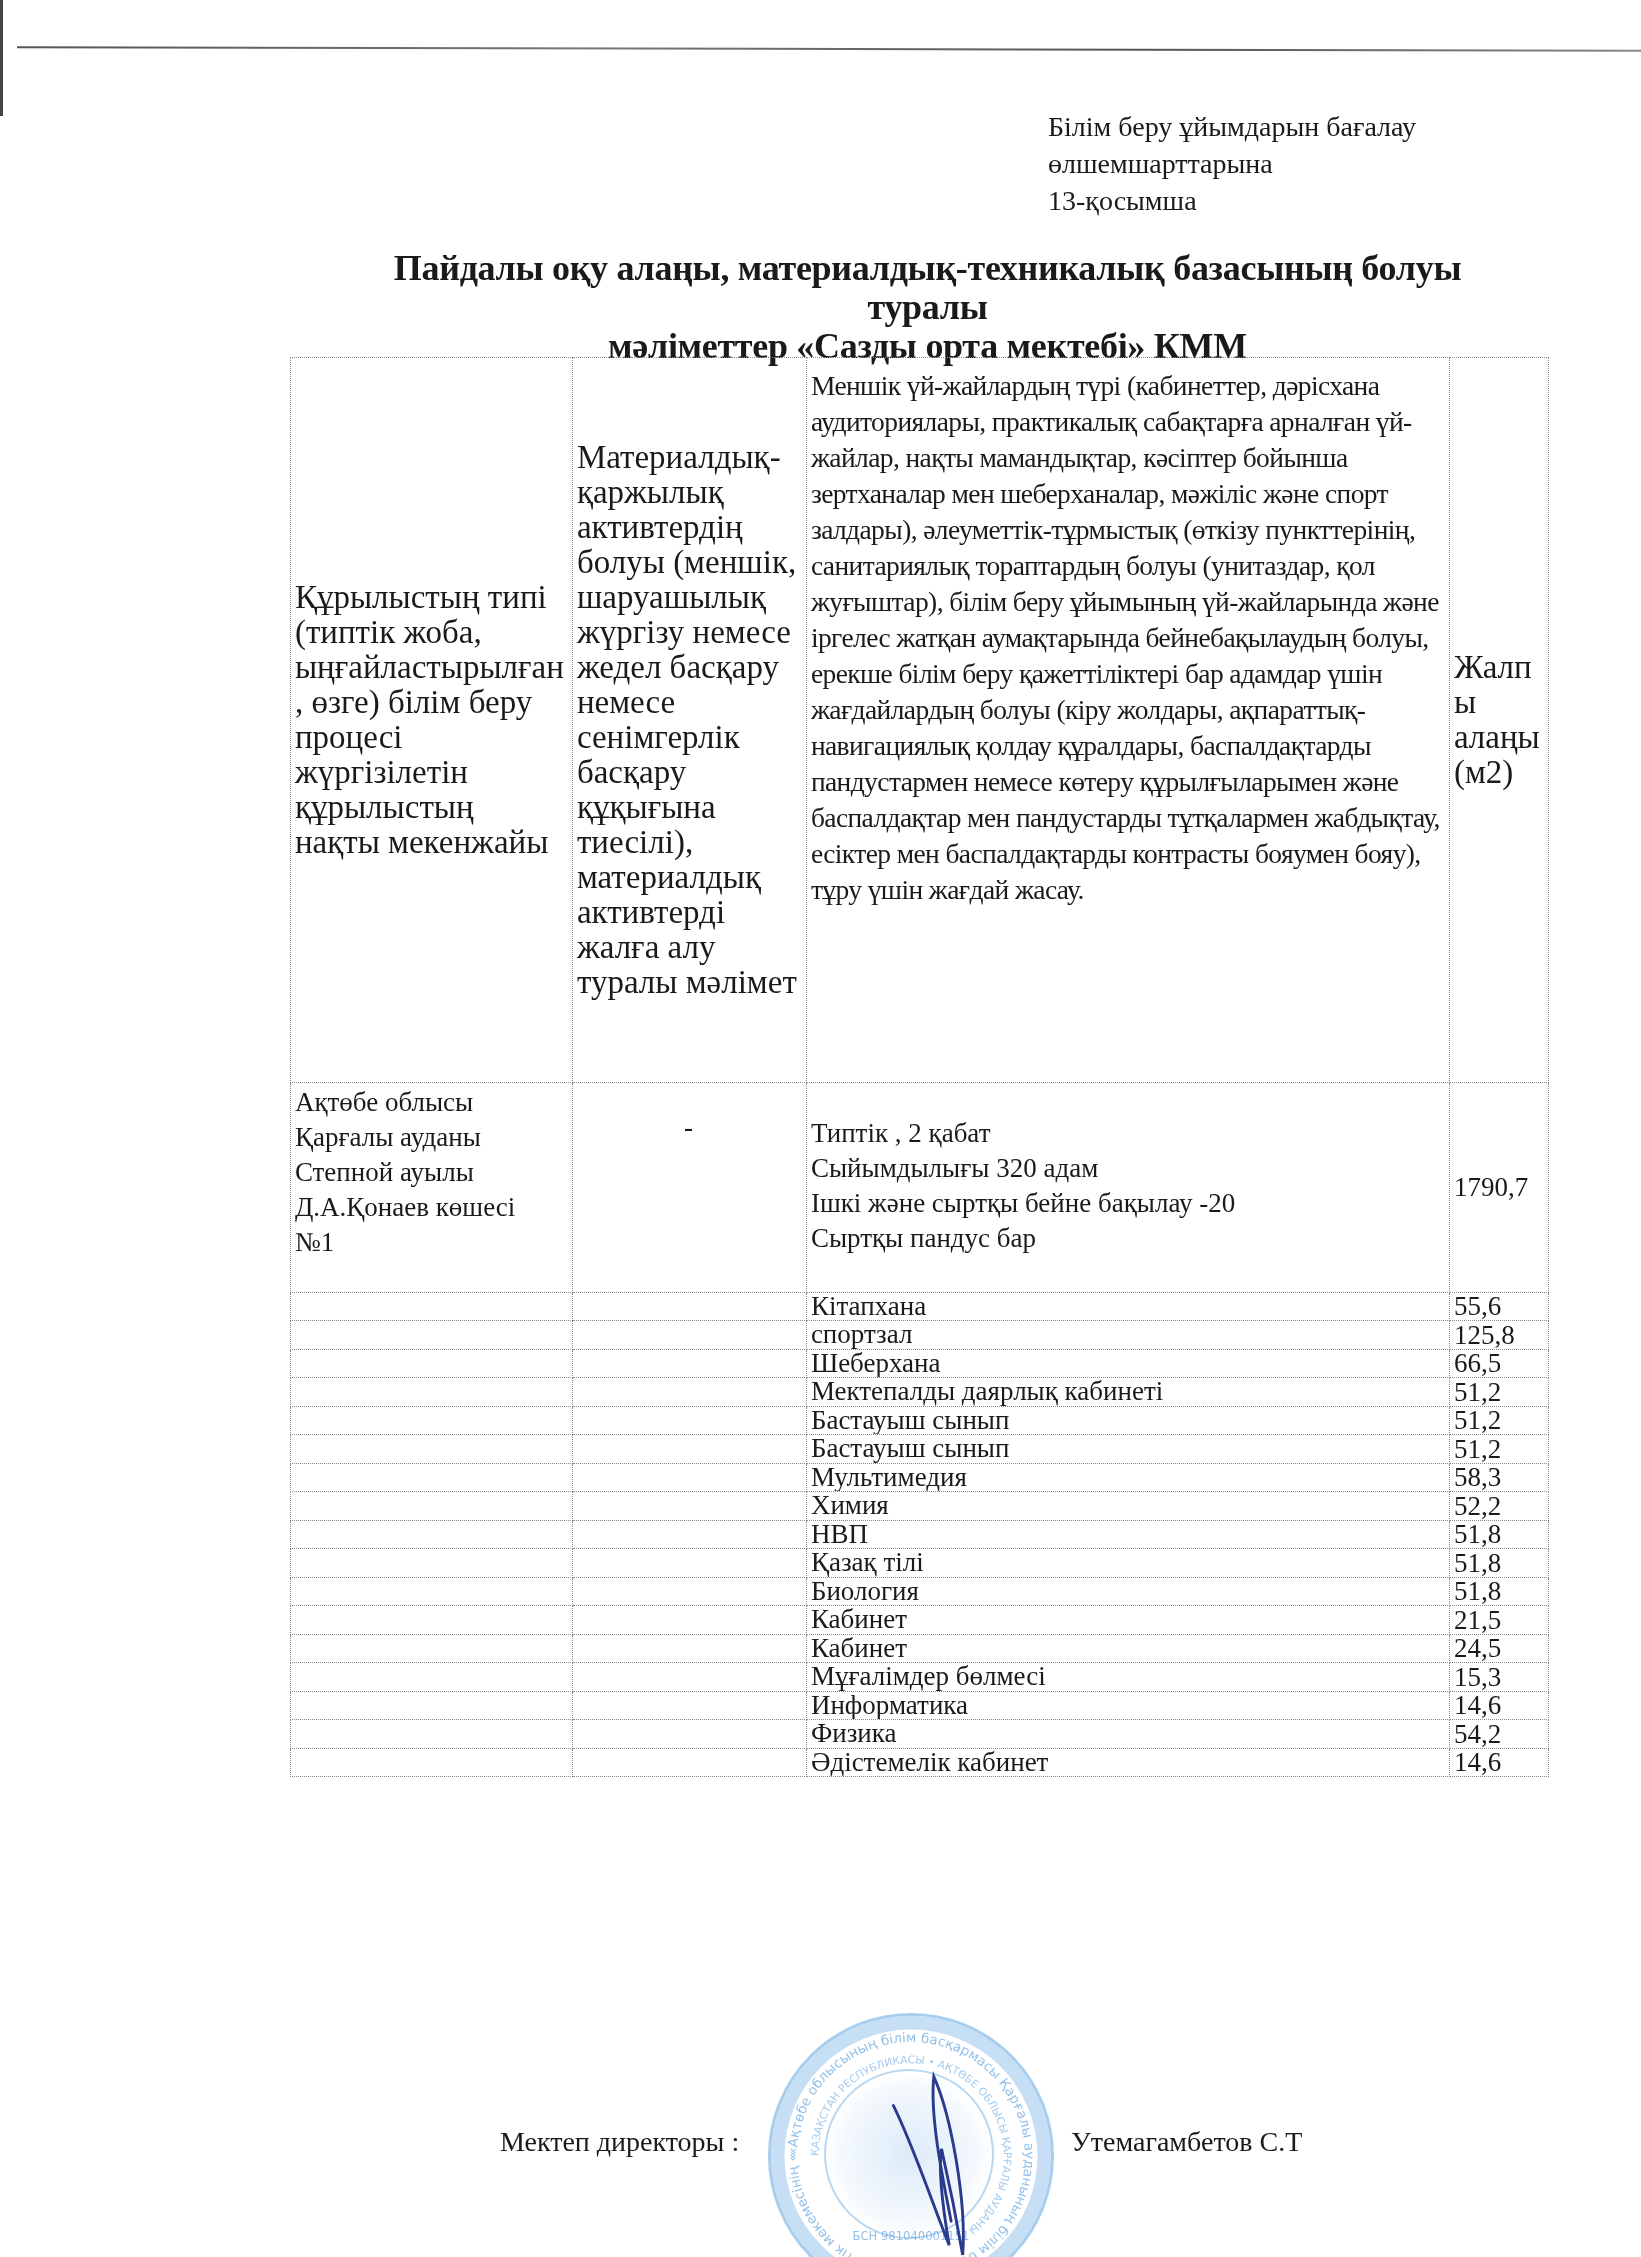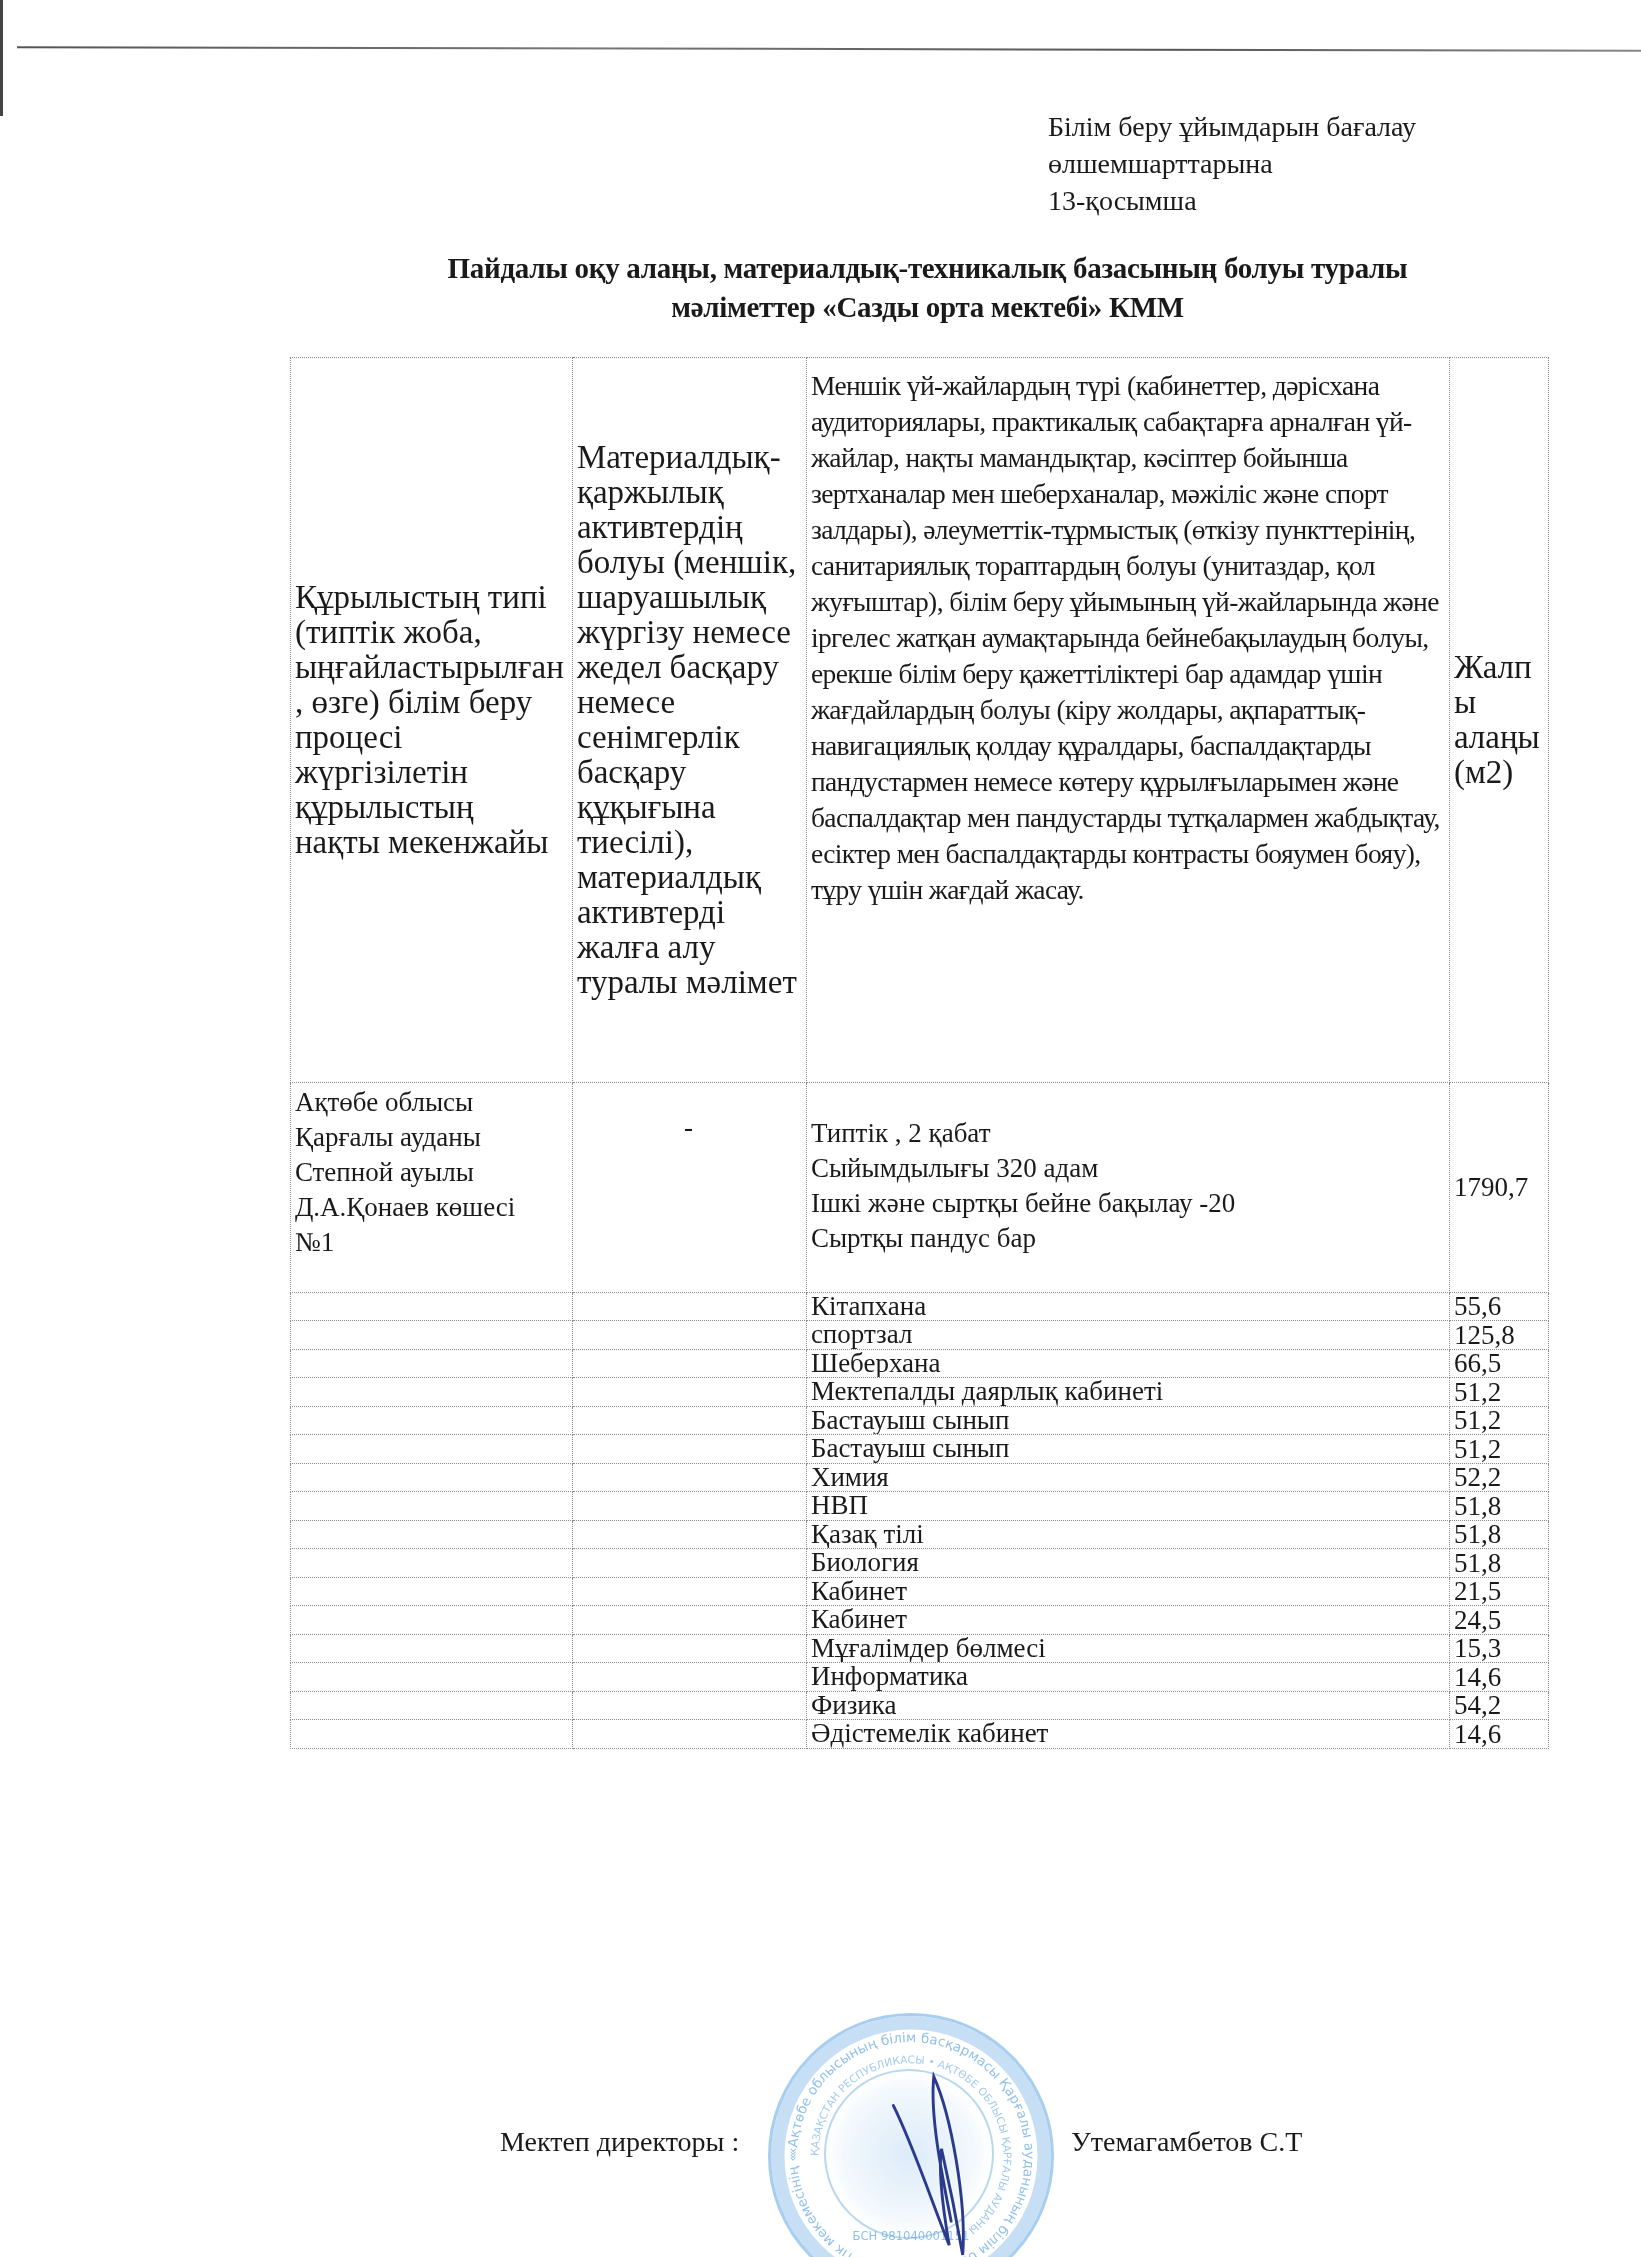--- a/index.html
+++ b/index.html
@@ -11,21 +11,21 @@
     position: absolute; left: 17.4px; top: 48px; width: 1632px; height: 1.9px;
     background: linear-gradient(90deg, #555 0%, #777 35%, #555 70%, #888 100%);
     transform: rotate(0.12deg);
   }
   .scan-edge { position: absolute; left: 0; top: 0; width: 2.9px; height: 116px; background: #444; }
   .header-note {
     position: absolute; left: 1048px; top: 108px; font-size: 28px; line-height: 37px;
   }
   .doc-title {
     position: absolute; left: 348px; top: 249px; width: 1159px; text-align: center;
-    font-weight: bold; font-size: 29px; line-height: 39px; letter-spacing: -0.3px;
+    font-weight: bold; font-size: 36px; line-height: 39px; letter-spacing: -0.3px;
   }
   table.main {
     position: absolute; left: 290px; top: 357px; width: 1258px;
     border-collapse: collapse; table-layout: fixed; font-size: 27px; line-height: 35px;
   }
   table.main td {
     border: 1px dotted #8a8a8a; vertical-align: middle; padding: 0 5.8px 0 3.9px;
     overflow: hidden; word-wrap: break-word;
   }
   col.c1 { width: 282px; } col.c2 { width: 234px; } col.c3 { width: 643px; } col.c4 { width: 99px; }
@@ -140,20 +140,26 @@
       </tr>
       <tr class="room">
         <td></td>
         <td></td>
         <td class="name">Бастауыш сынып</td>
         <td class="area">51,2</td>
       </tr>
       <tr class="room">
         <td></td>
         <td></td>
+        <td class="name"> Мультимедия</td>
+        <td class="area">58,3</td>
+      </tr>
+      <tr class="room">
+        <td></td>
+        <td></td>
         <td class="name">Химия</td>
         <td class="area">52,2</td>
       </tr>
       <tr class="room">
         <td></td>
         <td></td>
         <td class="name">НВП</td>
         <td class="area">51,8</td>
       </tr>
       <tr class="room">

